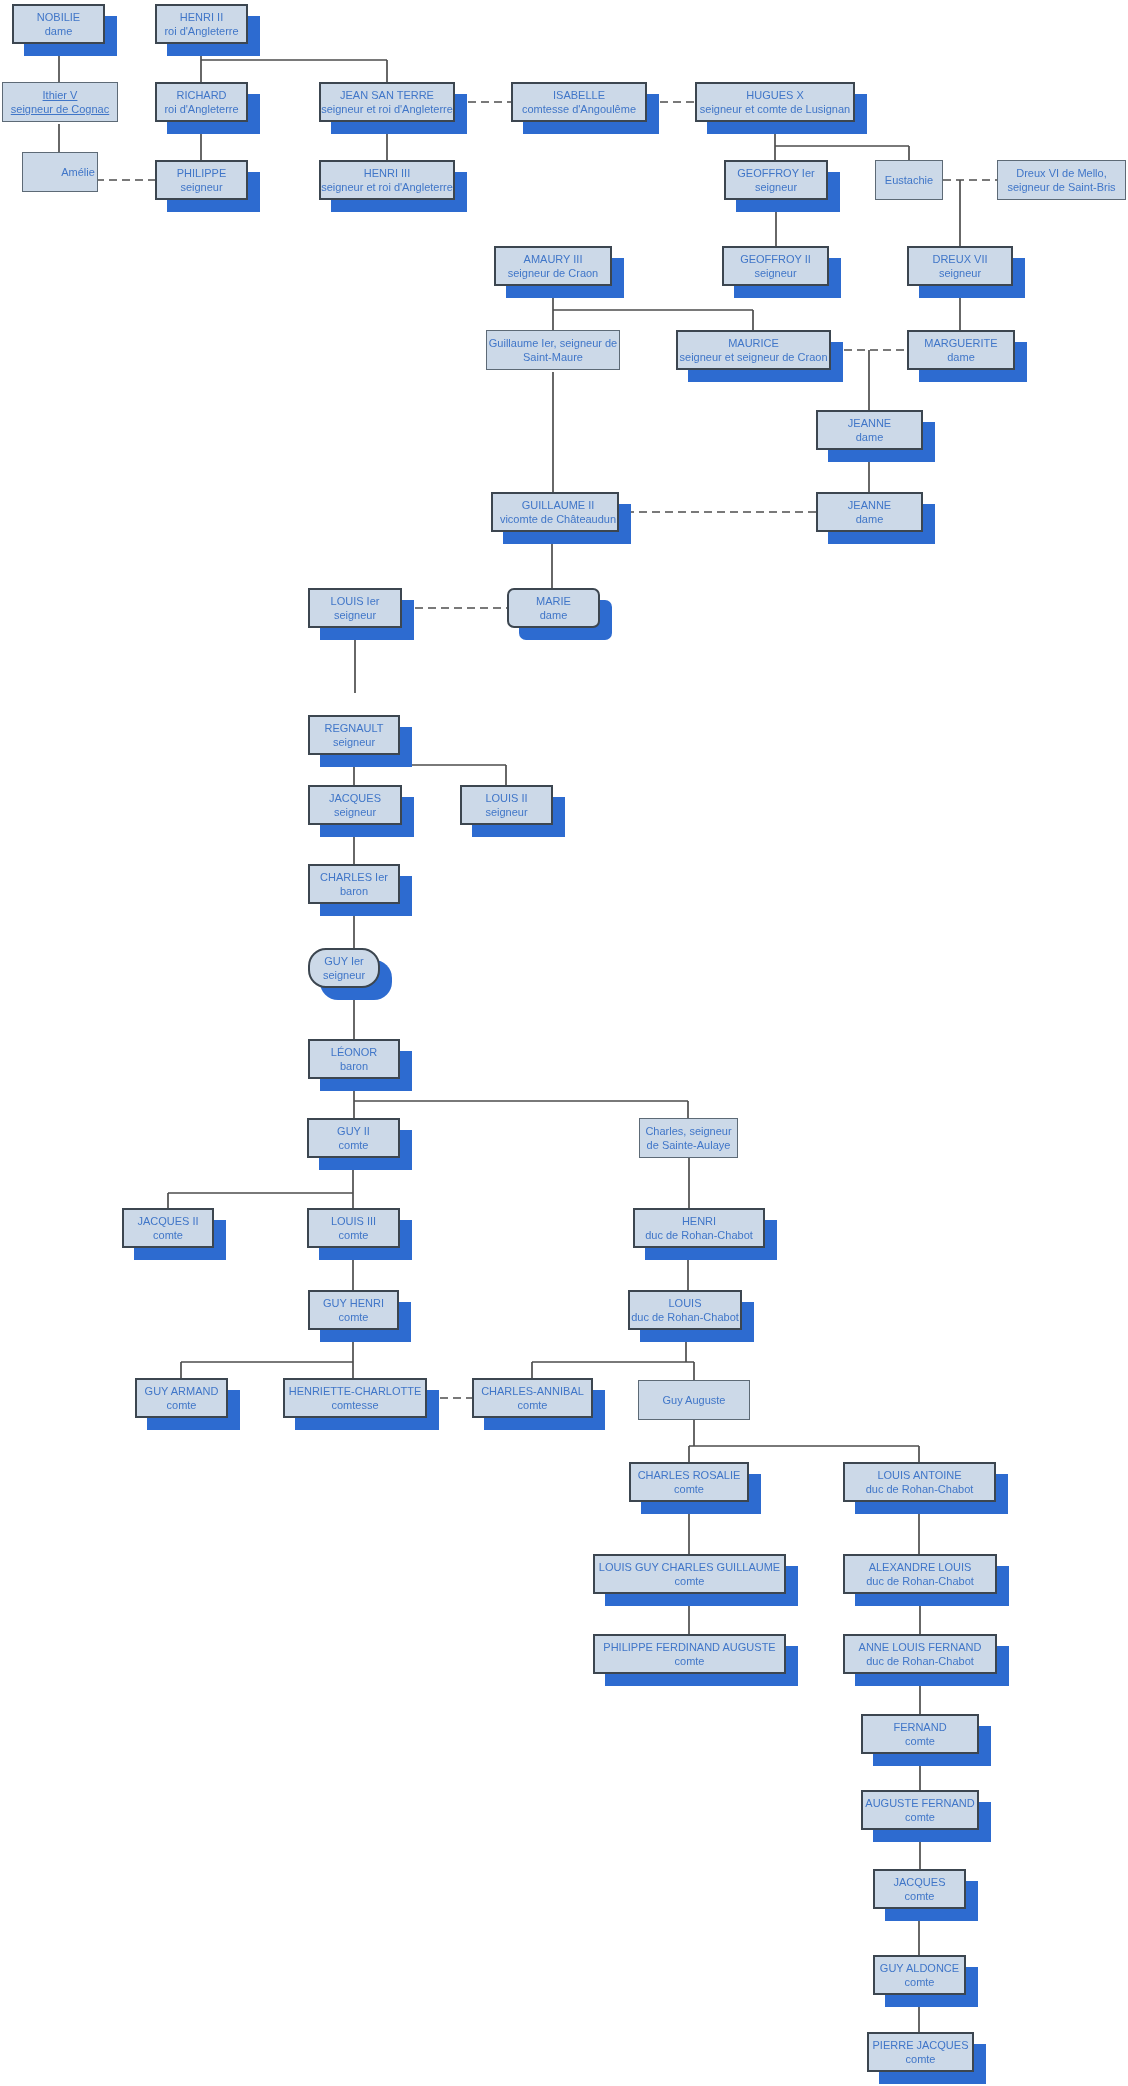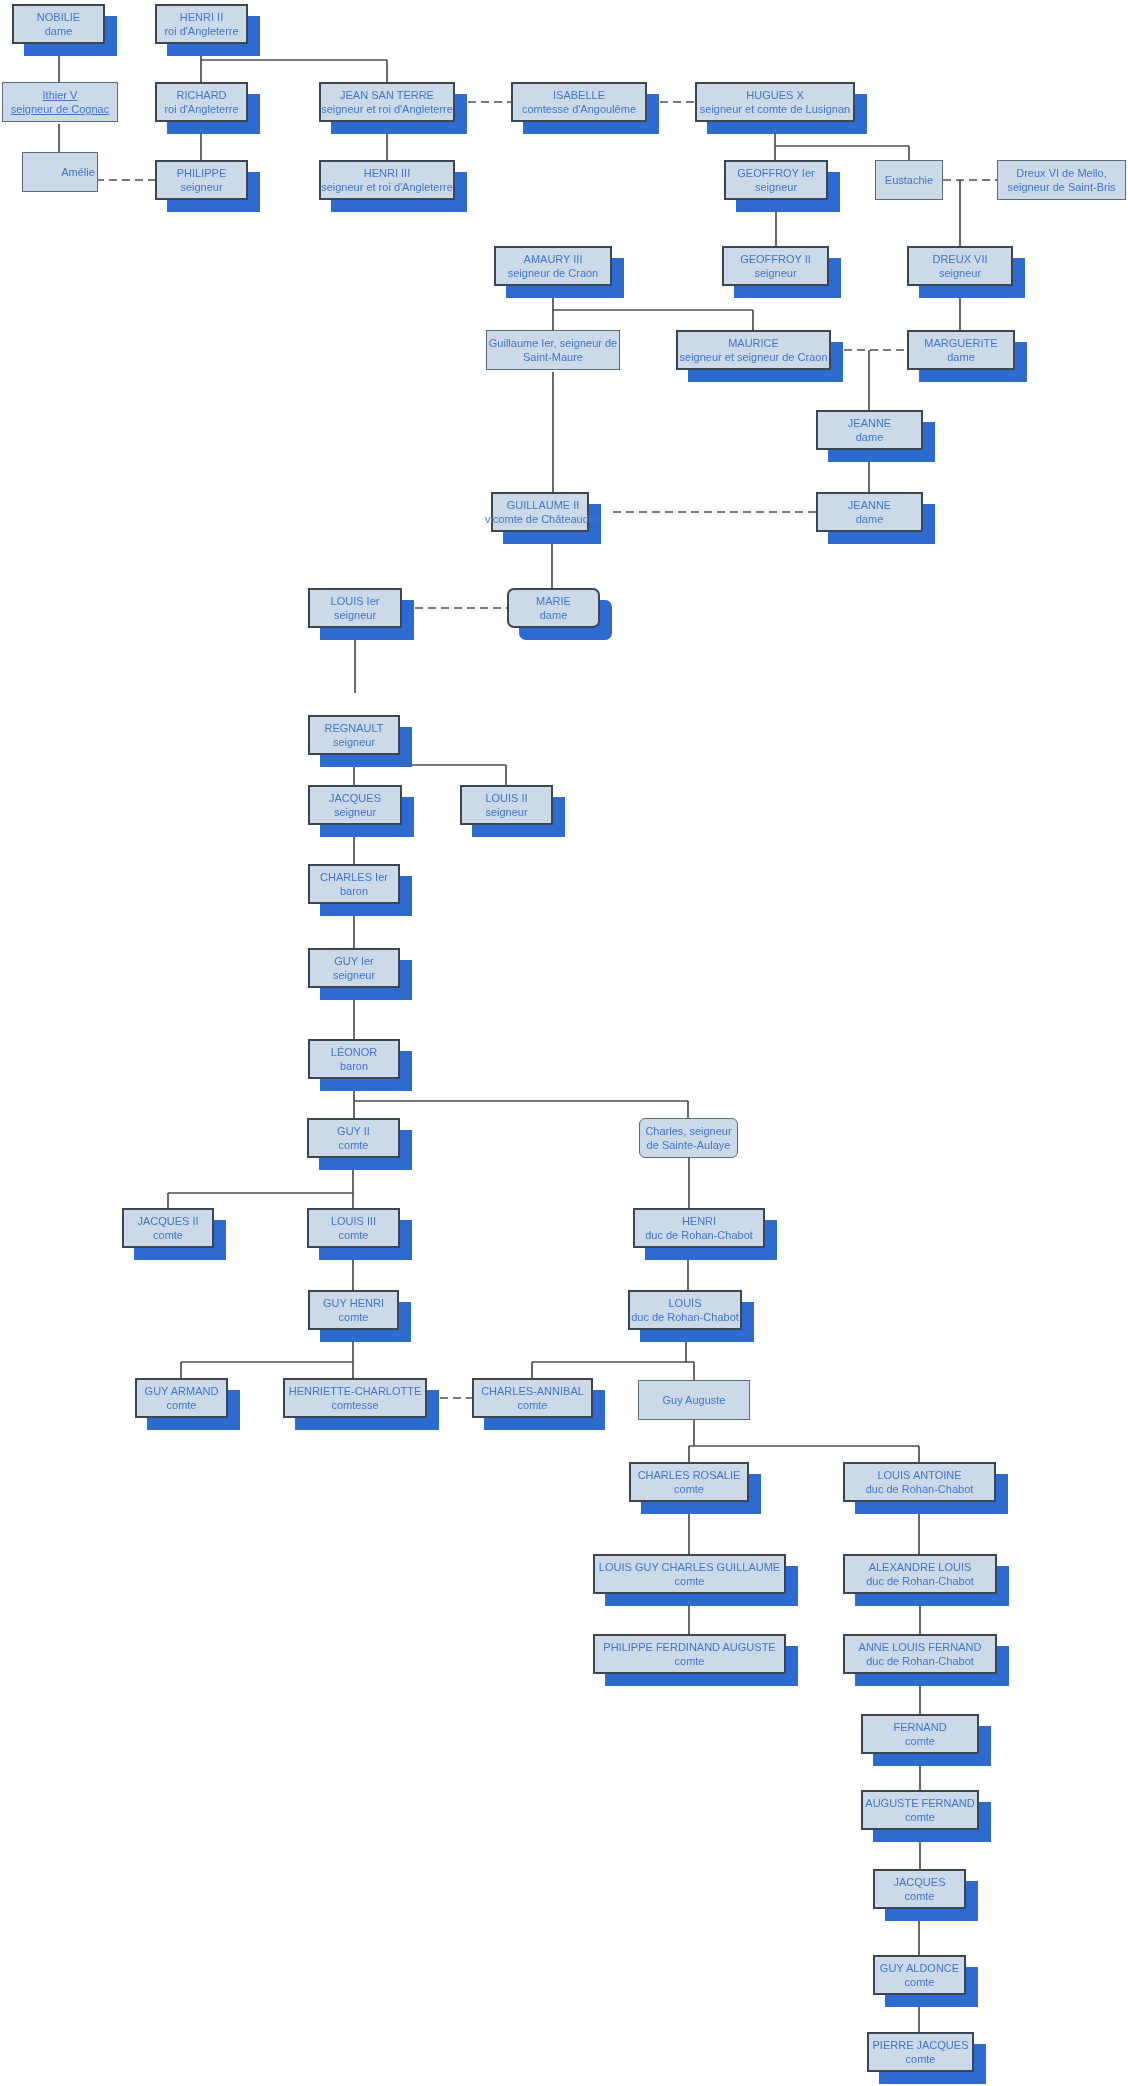--- a/index.html
+++ b/index.html
@@ -157,21 +157,21 @@
         <span class="nline">seigneur et seigneur de Craon</span>
       </div>
       <div class="node shadow" style="left: 907px; top: 330px; width: 108px;">
         <span class="nline">MARGUERITE</span>
         <span class="nline">dame</span>
       </div>
       <div class="node shadow" style="left: 816px; top: 410px; width: 107px;">
         <span class="nline">JEANNE</span>
         <span class="nline">dame</span>
       </div>
-      <div class="node shadow" style="left: 491px; top: 492px; width: 98px; padding-left: 8px;">
+      <div class="node shadow" style="left: 491px; top: 492px; width: 128px; padding-left: 8px;">
         <span class="nline">GUILLAUME II</span>
         <span class="nline">vicomte de Châteaudun</span>
       </div>
       <div class="node shadow" style="left: 816px; top: 492px; width: 107px;">
         <span class="nline">JEANNE</span>
         <span class="nline">dame</span>
       </div>
       <div class="node shadow" style="left: 308px; top: 588px; width: 94px;">
         <span class="nline">LOUIS Ier</span>
         <span class="nline">seigneur</span>
@@ -189,33 +189,33 @@
         <span class="nline">seigneur</span>
       </div>
       <div class="node shadow" style="left: 460px; top: 785px; width: 93px;">
         <span class="nline">LOUIS II</span>
         <span class="nline">seigneur</span>
       </div>
       <div class="node shadow" style="left: 308px; top: 864px; width: 92px;">
         <span class="nline">CHARLES Ier</span>
         <span class="nline">baron</span>
       </div>
-      <div class="node shadow" style="left: 308px; top: 948px; width: 92px;">
+      <div class="node shadow" style="left: 308px; top: 948px; width: 72px; border-radius: 18px;">
         <span class="nline">GUY Ier</span>
         <span class="nline">seigneur</span>
       </div>
       <div class="node shadow" style="left: 308px; top: 1039px; width: 92px;">
         <span class="nline">LÉONOR</span>
         <span class="nline">baron</span>
       </div>
       <div class="node shadow" style="left: 307px; top: 1118px; width: 93px;">
         <span class="nline">GUY II</span>
         <span class="nline">comte</span>
       </div>
-      <div class="node plain" style="left: 639px; top: 1118px; width: 99px; border-radius: 6px;">
+      <div class="node plain" style="left: 639px; top: 1118px; width: 99px;">
         <span class="nline">Charles, seigneur</span>
         <span class="nline">de Sainte-Aulaye</span>
       </div>
       <div class="node shadow" style="left: 122px; top: 1208px; width: 92px;">
         <span class="nline">JACQUES II</span>
         <span class="nline">comte</span>
       </div>
       <div class="node shadow" style="left: 307px; top: 1208px; width: 93px;">
         <span class="nline">LOUIS III</span>
         <span class="nline">comte</span>

